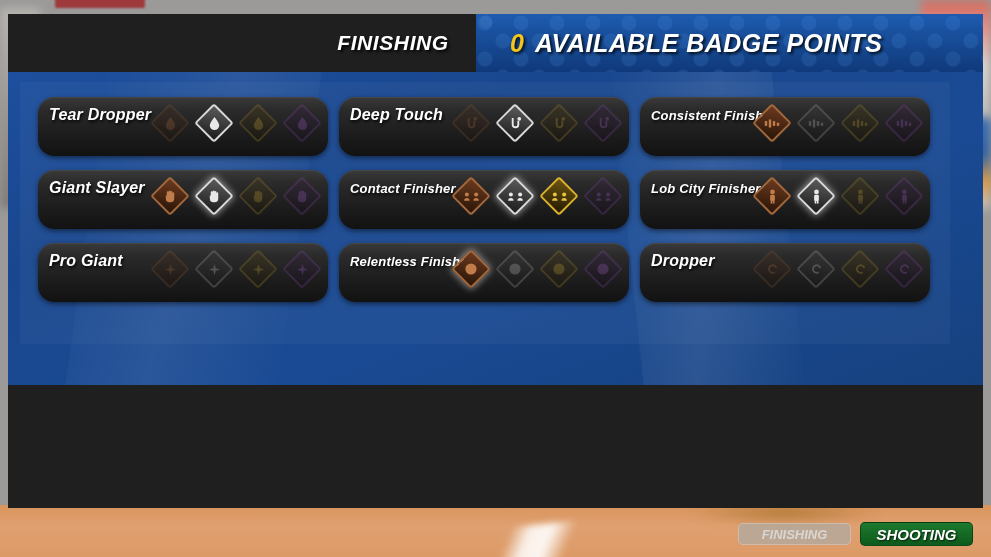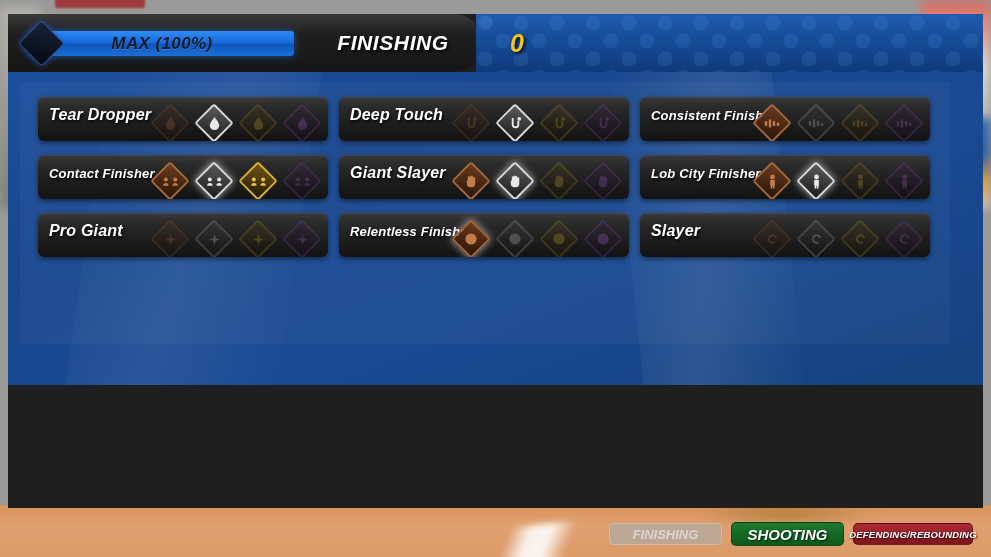--- a/index.html
+++ b/index.html
@@ -92,21 +92,21 @@
   .panel-sheen2{ position:absolute; left:620px; top:-40px; width:160px; height:400px;
            background:linear-gradient(100deg,rgba(255,255,255,0) 0%,rgba(255,255,255,.09) 50%,rgba(255,255,255,0) 100%);
            transform:rotate(-6deg); }
   .panel-inner { position:absolute; left:12px; top:10px; width:930px; height:262px;
            background:rgba(255,255,255,.035); border-radius:3px; }
 
   .grid { position:absolute; left:30px; top:25px; width:920px;
           display:grid; grid-template-columns:290px 290px 290px; gap:14px 11px; }
 
   
-  .card { position:relative; height:44px; border-radius:6px;
+  .card { position:relative; height:59px; border-radius:16px;
           background:linear-gradient(180deg,#3a3a3a 0%,#2a2a2a 22%,#1c1c1c 65%,#121212 100%);
           box-shadow:0 2px 5px rgba(0,0,0,.5), inset 0 1px 0 rgba(255,255,255,.07);
           display:flex; align-items:flex-start; overflow:hidden; }
   .card-name { position:absolute; left:11px; top:9px;
           font-size:16px; font-weight:bold; font-style:italic; color:#ffffff;
           letter-spacing:.2px; text-shadow:1px 2px 3px rgba(0,0,0,.9); white-space:nowrap; }
   .card-name.sm { font-size:13px; top:11px; }
   .tiers { position:absolute; right:6px; top:6px; display:flex; gap:4px; }
 
   
@@ -172,33 +172,28 @@
   <div class="bg-red-top"></div>
   <div class="bg-court"></div>
   <div class="bg-court-glow"></div>
   <div class="bg-court-line"></div>
 </div>
 
 <div class="stage"></div>
 
 <div class="header">
 
-  <div class="hdr-left">
-    <div class="prog-track"></div>
-    <div class="prog-fill"></div>
-    <div class="prog-label">MAX (100%)</div>
-    <div class="prog-diamond"></div>
-  </div>
 
   <div class="hdr-cat">FINISHING</div>
 
   <div class="hdr-right">
     <div class="hex-pattern"></div>
     <div class="hdr-right-inner">
       <span class="badge-count">0</span>
+      <span class="badge-points-label">AVAILABLE BADGE POINTS</span>
     </div>
   </div>
 </div>
 
 <div class="panel">
   <div class="panel-sheen"></div>
   <div class="panel-sheen2"></div>
   <div class="panel-inner"></div>
   <div class="grid" id="badge-grid">
       <div class="card">
@@ -322,20 +317,57 @@
                 <rect x="1" y="3" width="3" height="6"></rect>
                 <rect x="6" y="1" width="3" height="10"></rect>
                 <rect x="11" y="3" width="3" height="6"></rect>
                 <rect x="16" y="5" width="3" height="4"></rect>
               </svg>
             </div>
           </div>
         </div>
       </div>
       <div class="card">
+        <div class="card-name">Giant Slayer</div>
+        <div class="tiers">
+          <div class="tier t-bronze on">
+            <div class="dia"></div>
+            <div class="glyph">
+              <svg width="15" height="15" viewBox="0 0 16 16">
+                <path d="M4 7 V3.5 a1 1 0 0 1 2 0 V7 V2.5 a1 1 0 0 1 2 0 V7 V3 a1 1 0 0 1 2 0 V7 V4.5 a1 1 0 0 1 2 0 V10 a4 4 0 0 1-4 4 H7 a4 4 0 0 1-4-4 V7 Z"></path>
+              </svg>
+            </div>
+          </div>
+          <div class="tier t-silver on cur">
+            <div class="dia"></div>
+            <div class="glyph">
+              <svg width="15" height="15" viewBox="0 0 16 16">
+                <path d="M4 7 V3.5 a1 1 0 0 1 2 0 V7 V2.5 a1 1 0 0 1 2 0 V7 V3 a1 1 0 0 1 2 0 V7 V4.5 a1 1 0 0 1 2 0 V10 a4 4 0 0 1-4 4 H7 a4 4 0 0 1-4-4 V7 Z"></path>
+              </svg>
+            </div>
+          </div>
+          <div class="tier t-gold off">
+            <div class="dia"></div>
+            <div class="glyph">
+              <svg width="15" height="15" viewBox="0 0 16 16">
+                <path d="M4 7 V3.5 a1 1 0 0 1 2 0 V7 V2.5 a1 1 0 0 1 2 0 V7 V3 a1 1 0 0 1 2 0 V7 V4.5 a1 1 0 0 1 2 0 V10 a4 4 0 0 1-4 4 H7 a4 4 0 0 1-4-4 V7 Z"></path>
+              </svg>
+            </div>
+          </div>
+          <div class="tier t-hof off">
+            <div class="dia"></div>
+            <div class="glyph">
+              <svg width="15" height="15" viewBox="0 0 16 16">
+                <path d="M4 7 V3.5 a1 1 0 0 1 2 0 V7 V2.5 a1 1 0 0 1 2 0 V7 V3 a1 1 0 0 1 2 0 V7 V4.5 a1 1 0 0 1 2 0 V10 a4 4 0 0 1-4 4 H7 a4 4 0 0 1-4-4 V7 Z"></path>
+              </svg>
+            </div>
+          </div>
+        </div>
+      </div>
+      <div class="card">
         <div class="card-name sm">Contact Finisher</div>
         <div class="tiers">
           <div class="tier t-bronze on">
             <div class="dia"></div>
             <div class="glyph">
               <svg width="17" height="12" viewBox="0 0 22 12">
                 <circle cx="5" cy="4" r="2.6"></circle>
                 <path d="M1.5 12 a3.5 3.5 0 0 1 7 0 Z"></path>
                 <circle cx="17" cy="4" r="2.6"></circle>
                 <path d="M13.5 12 a3.5 3.5 0 0 1 7 0 Z"></path>
@@ -371,57 +403,20 @@
                 <circle cx="5" cy="4" r="2.6"></circle>
                 <path d="M1.5 12 a3.5 3.5 0 0 1 7 0 Z"></path>
                 <circle cx="17" cy="4" r="2.6"></circle>
                 <path d="M13.5 12 a3.5 3.5 0 0 1 7 0 Z"></path>
               </svg>
             </div>
           </div>
         </div>
       </div>
       <div class="card">
-        <div class="card-name">Giant Slayer</div>
-        <div class="tiers">
-          <div class="tier t-bronze on">
-            <div class="dia"></div>
-            <div class="glyph">
-              <svg width="15" height="15" viewBox="0 0 16 16">
-                <path d="M4 7 V3.5 a1 1 0 0 1 2 0 V7 V2.5 a1 1 0 0 1 2 0 V7 V3 a1 1 0 0 1 2 0 V7 V4.5 a1 1 0 0 1 2 0 V10 a4 4 0 0 1-4 4 H7 a4 4 0 0 1-4-4 V7 Z"></path>
-              </svg>
-            </div>
-          </div>
-          <div class="tier t-silver on cur">
-            <div class="dia"></div>
-            <div class="glyph">
-              <svg width="15" height="15" viewBox="0 0 16 16">
-                <path d="M4 7 V3.5 a1 1 0 0 1 2 0 V7 V2.5 a1 1 0 0 1 2 0 V7 V3 a1 1 0 0 1 2 0 V7 V4.5 a1 1 0 0 1 2 0 V10 a4 4 0 0 1-4 4 H7 a4 4 0 0 1-4-4 V7 Z"></path>
-              </svg>
-            </div>
-          </div>
-          <div class="tier t-gold off">
-            <div class="dia"></div>
-            <div class="glyph">
-              <svg width="15" height="15" viewBox="0 0 16 16">
-                <path d="M4 7 V3.5 a1 1 0 0 1 2 0 V7 V2.5 a1 1 0 0 1 2 0 V7 V3 a1 1 0 0 1 2 0 V7 V4.5 a1 1 0 0 1 2 0 V10 a4 4 0 0 1-4 4 H7 a4 4 0 0 1-4-4 V7 Z"></path>
-              </svg>
-            </div>
-          </div>
-          <div class="tier t-hof off">
-            <div class="dia"></div>
-            <div class="glyph">
-              <svg width="15" height="15" viewBox="0 0 16 16">
-                <path d="M4 7 V3.5 a1 1 0 0 1 2 0 V7 V2.5 a1 1 0 0 1 2 0 V7 V3 a1 1 0 0 1 2 0 V7 V4.5 a1 1 0 0 1 2 0 V10 a4 4 0 0 1-4 4 H7 a4 4 0 0 1-4-4 V7 Z"></path>
-              </svg>
-            </div>
-          </div>
-        </div>
-      </div>
-      <div class="card">
         <div class="card-name sm">Lob City Finisher</div>
         <div class="tiers">
           <div class="tier t-bronze on">
             <div class="dia"></div>
             <div class="glyph">
               <svg width="11" height="15" viewBox="0 0 12 16">
                 <circle cx="6" cy="3" r="2.6"></circle>
                 <rect x="3.4" y="6" width="5.2" height="7" rx="1.4"></rect>
                 <rect x="4" y="12.5" width="1.8" height="3.2"></rect>
                 <rect x="6.4" y="12.5" width="1.8" height="3.2"></rect>
@@ -531,21 +526,21 @@
             <div class="dia"></div>
             <div class="glyph">
               <svg width="14" height="14" viewBox="0 0 16 16">
                 <circle cx="8" cy="8" r="6.4"></circle>
               </svg>
             </div>
           </div>
         </div>
       </div>
       <div class="card">
-        <div class="card-name">Slayer</div>
+        <div class="card-name">Dropper</div>
         <div class="tiers">
           <div class="tier t-bronze off">
             <div class="dia"></div>
             <div class="glyph">
               <svg width="15" height="15" viewBox="0 0 16 16">
                 <path d="M13 6 A5 5 0 1 0 11 11.6 L9.6 10.1 A3 3 0 1 1 11 6.6 Z"></path>
               </svg>
             </div>
           </div>
           <div class="tier t-silver off">
@@ -575,14 +570,13 @@
         </div>
       </div>
     </div>
 </div>
 
 <div class="lowerdark"></div>
 
 <div class="navbar" id="navbar">
     <div class="navtab nav-finishing">FINISHING</div>
     <div class="navtab nav-shooting">SHOOTING</div>
-    <div class="navtab nav-defending">DEFENDING/REBOUNDING</div>
   </div>
 
 </body></html>

